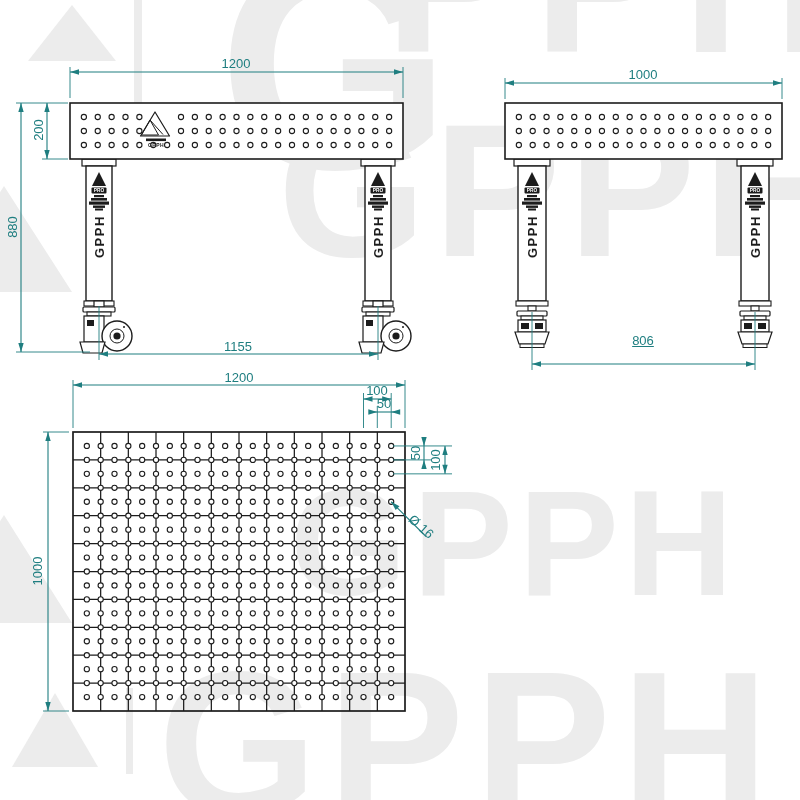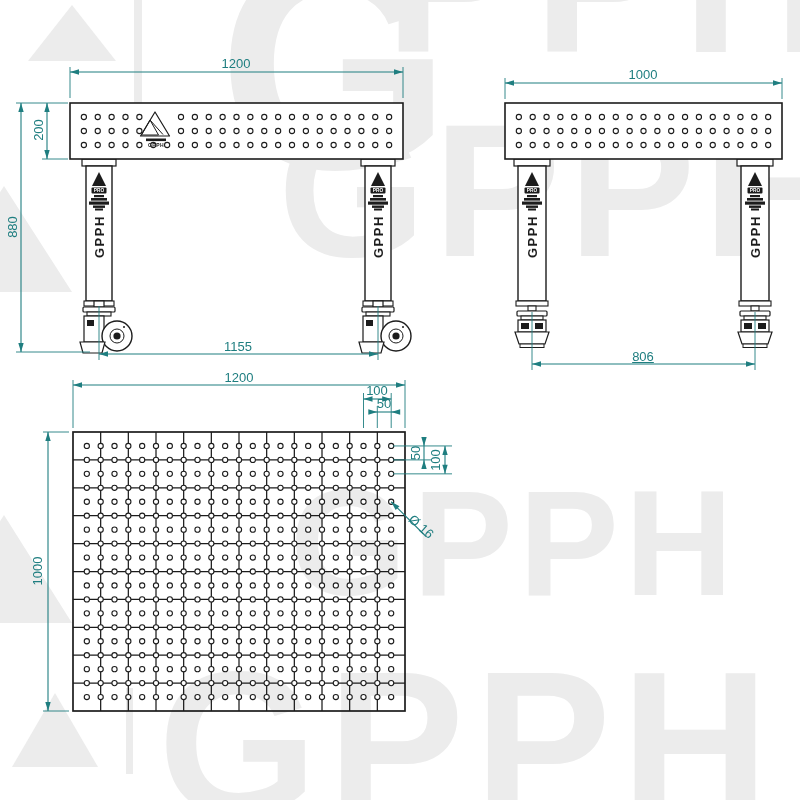--- a/index.html
+++ b/index.html
@@ -809,21 +809,21 @@
       <polygon points="391.2,501.75 395.65477272147524,510.0231493398826 399.4731493398826,506.20477272147525" fill="#1f7e80"></polygon>
     </g>
   </svg>
 
 <div id="labels">
   <span class="dim" style="left:206px;top:57px;width:60px;">1200</span>
   <span class="dim rot-90" style="left:19px;top:123px;width:40px;">200</span>
   <span class="dim rot-90" style="left:-7px;top:220px;width:40px;">880</span>
   <span class="dim" style="left:208px;top:340px;width:60px;">1155</span>
   <span class="dim" style="left:613px;top:68px;width:60px;">1000</span>
-  <span class="dim" style="left:618px;top:350px;width:50px;text-decoration:underline;">806</span>
+  <span class="dim" style="left:618px;top:334px;width:50px;text-decoration:underline;">806</span>
   <span class="dim" style="left:209px;top:371px;width:60px;">1200</span>
   <span class="dim rot-90" style="left:8px;top:564px;width:60px;">1000</span>
   <span class="dim" style="left:357px;top:384px;width:40px;">100</span>
   <span class="dim" style="left:364px;top:397px;width:40px;">50</span>
   <span class="dim rot-90" style="left:396px;top:446px;width:40px;">50</span>
   <span class="dim rot-90" style="left:416px;top:453px;width:40px;">100</span>
   <span class="dim rot42" style="left:396px;top:520px;width:50px;">Ø 16</span>
 </div>
 
 </body></html>

